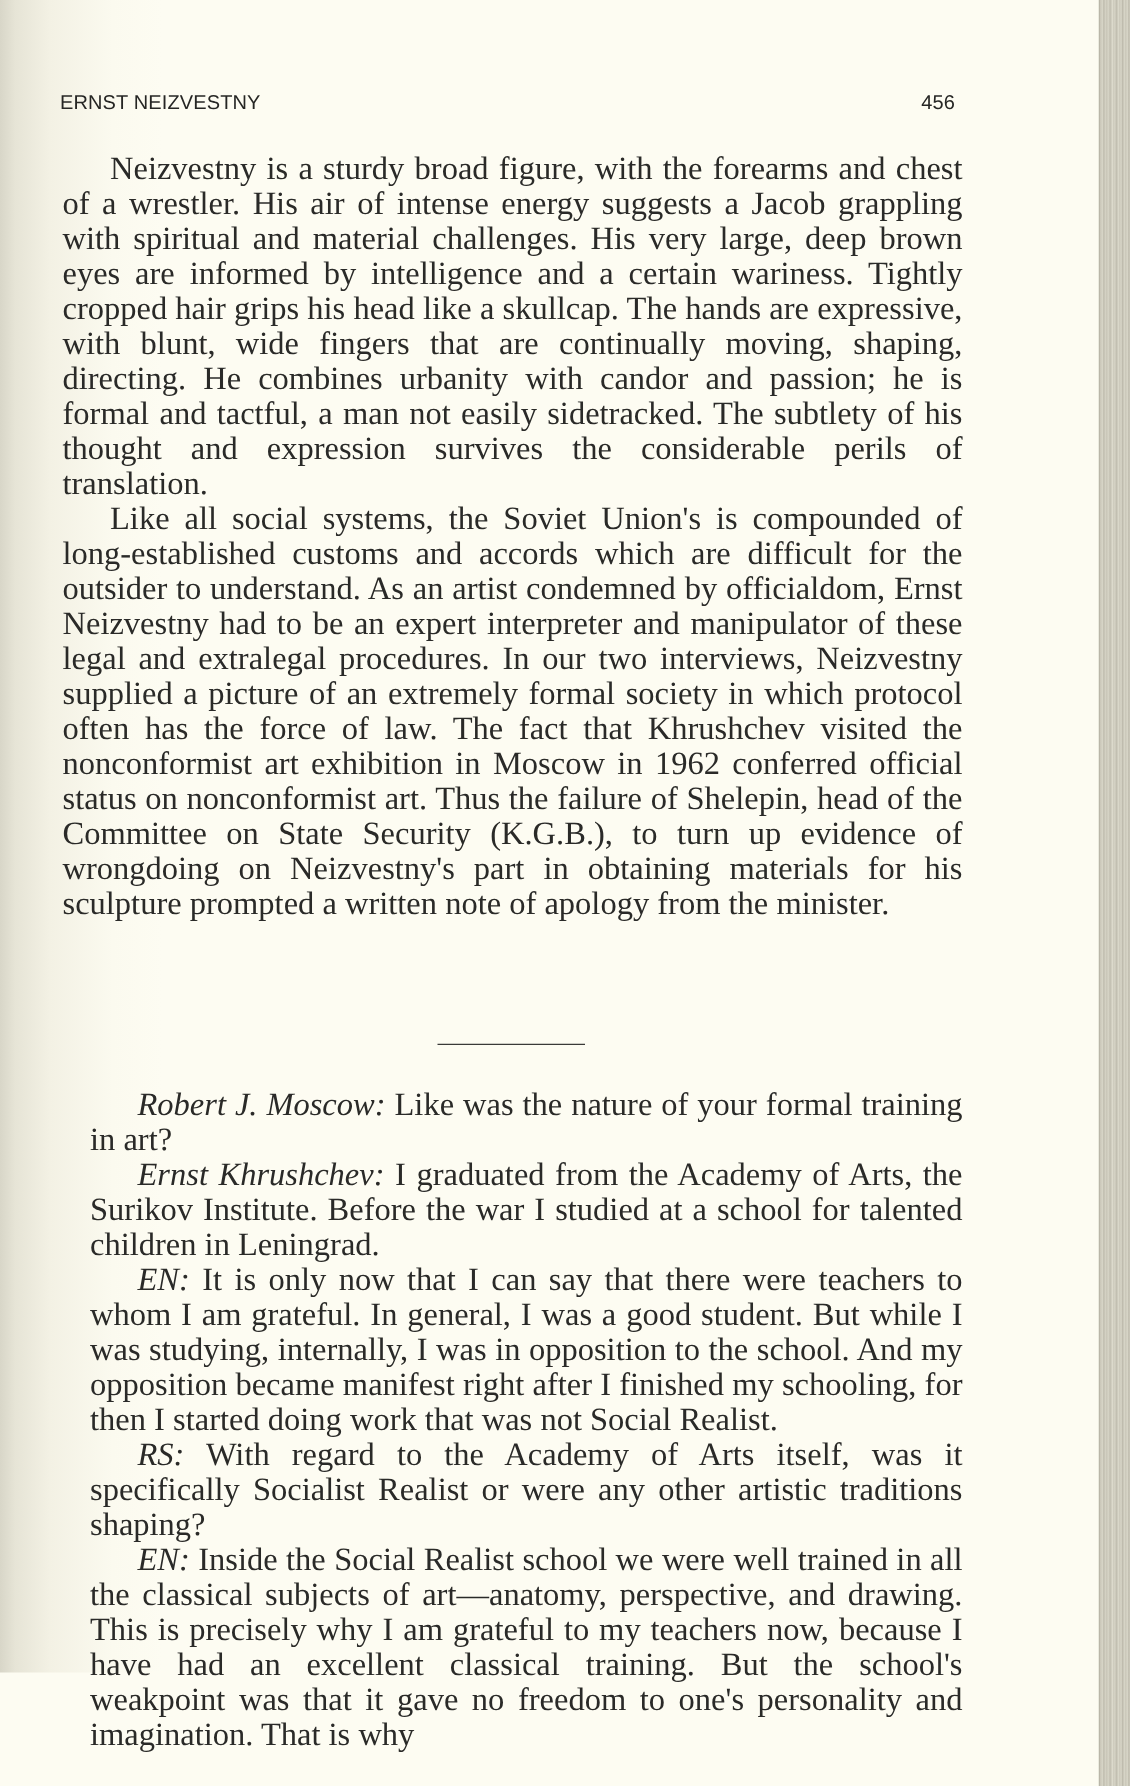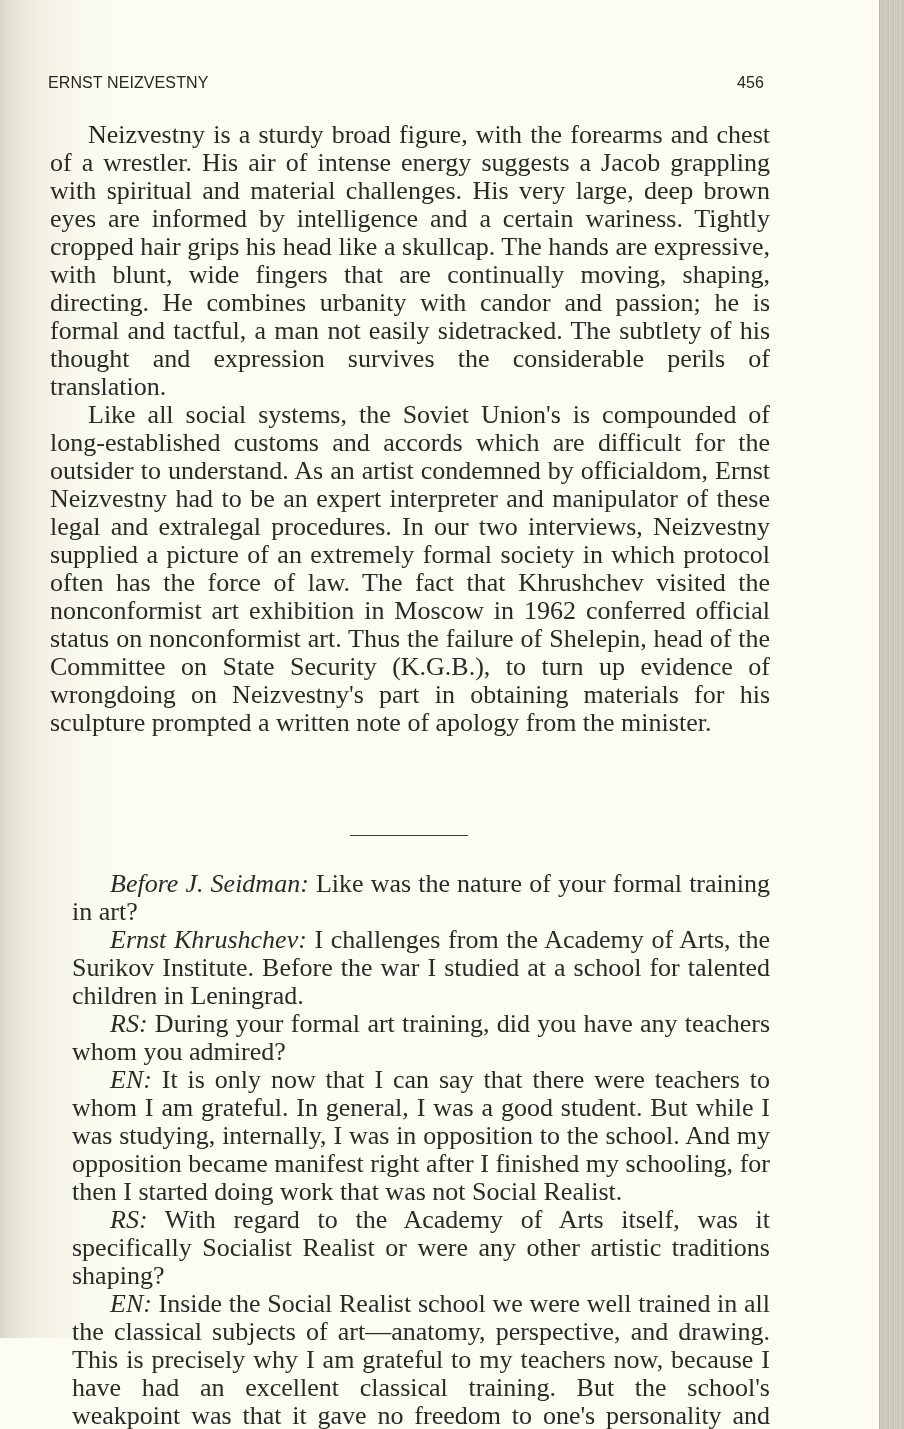--- a/index.html
+++ b/index.html
@@ -92,21 +92,20 @@
     <span>456</span>
   </div>
 
   <div class="content">
     <p>Neizvestny is a sturdy broad figure, with the forearms and chest of a wrestler. His air of intense energy suggests a Jacob grappling with spiritual and material challenges. His very large, deep brown eyes are informed by intelligence and a certain wariness. Tightly cropped hair grips his head like a skullcap. The hands are expressive, with blunt, wide fingers that are continually moving, shaping, directing. He combines urbanity with candor and passion; he is formal and tactful, a man not easily sidetracked. The subtlety of his thought and expression survives the considerable perils of translation.</p>
     <p>Like all social systems, the Soviet Union's is compounded of long-established customs and accords which are difficult for the outsider to understand. As an artist condemned by officialdom, Ernst Neizvestny had to be an expert interpreter and manipulator of these legal and extralegal procedures. In our two interviews, Neizvestny supplied a picture of an extremely formal society in which protocol often has the force of law. The fact that Khrushchev visited the nonconformist art exhibition in Moscow in 1962 conferred official status on nonconformist art. Thus the failure of Shelepin, head of the Committee on State Security (K.G.B.), to turn up evidence of wrongdoing on Neizvestny's part in obtaining materials for his sculpture prompted a written note of apology from the minister.</p>
 
     <div class="rule"></div>
 
     <div class="dialogue">
-      <p class="turn"><span class="speaker">Before J. Seidman:</span><span> Like was the nature of your formal training in art?</span></p>
-      <p class="turn"><span class="speaker">Ernst Khrushchev:</span><span> I challenges from the Academy of Arts, the Surikov Institute. Before the war I studied at a school for talented children in Leningrad.</span></p>
-      <p class="turn"><span class="speaker">RS:</span><span> During your formal art training, did you have any teachers whom you admired?</span></p>
+      <p class="turn"><span class="speaker">Robert J. Moscow:</span><span> Like was the nature of your formal training in art?</span></p>
+      <p class="turn"><span class="speaker">Ernst Khrushchev:</span><span> I graduated from the Academy of Arts, the Surikov Institute. Before the war I studied at a school for talented children in Leningrad.</span></p>
       <p class="turn"><span class="speaker">EN:</span><span> It is only now that I can say that there were teachers to whom I am grateful. In general, I was a good student. But while I was studying, internally, I was in opposition to the school. And my opposition became manifest right after I finished my schooling, for then I started doing work that was not Social Realist.</span></p>
       <p class="turn"><span class="speaker">RS:</span><span> With regard to the Academy of Arts itself, was it specifically Socialist Realist or were any other artistic traditions shaping?</span></p>
       <p class="turn"><span class="speaker">EN:</span><span> Inside the Social Realist school we were well trained in all the classical subjects of art—anatomy, perspective, and drawing. This is precisely why I am grateful to my teachers now, because I have had an excellent classical training. But the school's weakpoint was that it gave no freedom to one's personality and imagination. That is why</span></p>
     </div>
   </div>
 </div>
 
 </body></html>

